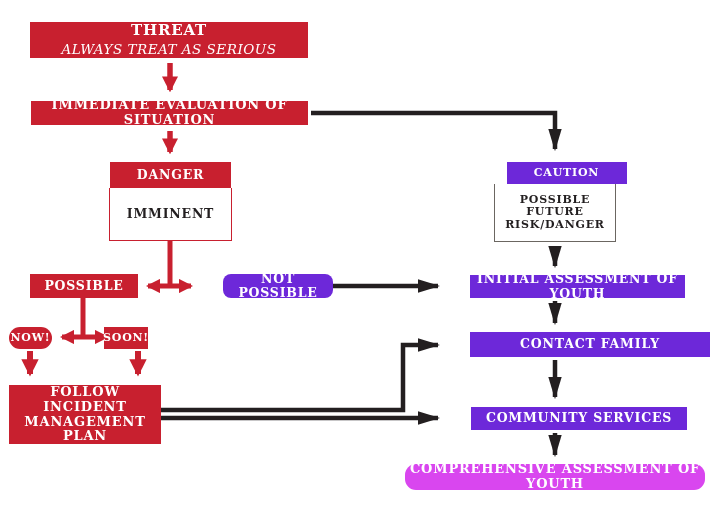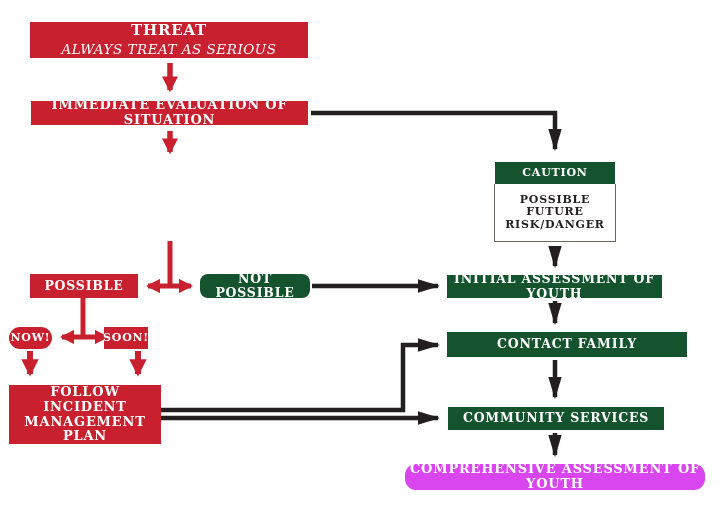--- a/index.html
+++ b/index.html
@@ -17,21 +17,21 @@
     align-items:center;
     justify-content:center;
     text-align:center;
     font-weight:bold;
     color:#ffffff;
     letter-spacing:0.8px;
     line-height:1.15;
     box-sizing:border-box;
   }
   .red{background:#c8202f;}
-  .gray{background:#14532d;}
+  .gray{background:#6d28d9;margin-left:23px;}
   .blackbox{background:#d946ef;border-radius:11px;}
   .fs15{font-size:15px;}
   .fs13{font-size:13px;}
   .fs12{font-size:12.5px;}
   .fs11{font-size:11px;}
   .subtitle{
     font-style:italic;
     font-weight:normal;
     font-size:13.5px;
     letter-spacing:0.5px;
@@ -89,20 +89,28 @@
 
   <div class="box red" style="left:30px;top:22px;width:278px;height:36px;">
     <span class="fs15">THREAT</span>
     <span class="subtitle">ALWAYS TREAT AS SERIOUS</span>
   </div>
 
   <div class="box red fs13" style="left:31px;top:101px;width:277px;height:24px;">
     <span>IMMEDIATE EVALUATION OF SITUATION</span>
   </div>
 
+  <div class="box headerbox" style="left:110px;top:162px;width:121px;height:79px;">
+    <div class="hb-header red fs12" style="height:26px;">
+      <span>DANGER</span>
+    </div>
+    <div class="hb-body danger-body fs12">
+      <span>IMMINENT</span>
+    </div>
+  </div>
 
   <div class="box headerbox" style="left:495px;top:162px;width:120px;height:80px;">
     <div class="hb-header gray fs11" style="height:22px;">
       <span>CAUTION</span>
     </div>
     <div class="hb-body caution-body fs11">
       <span>POSSIBLE</span>
       <span>FUTURE</span>
       <span>RISK/DANGER</span>
     </div>

